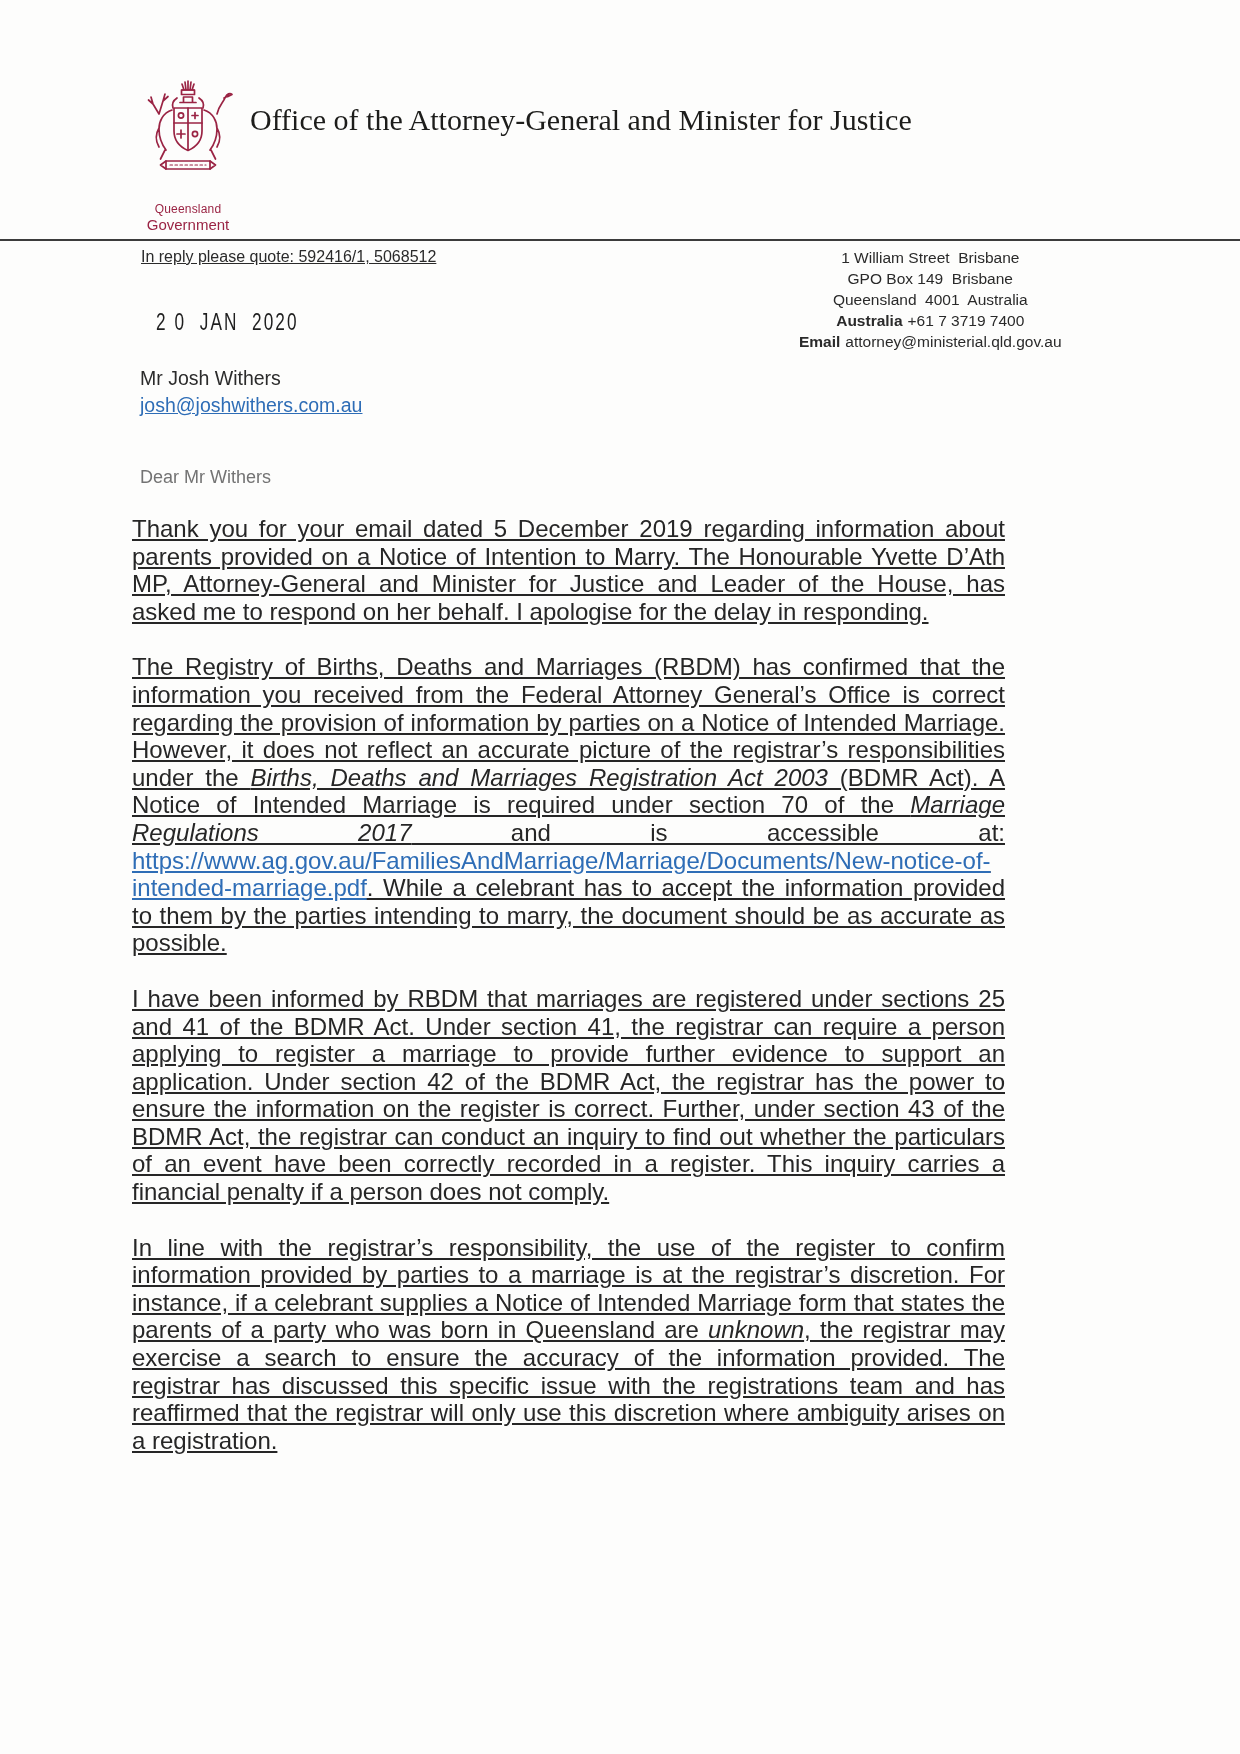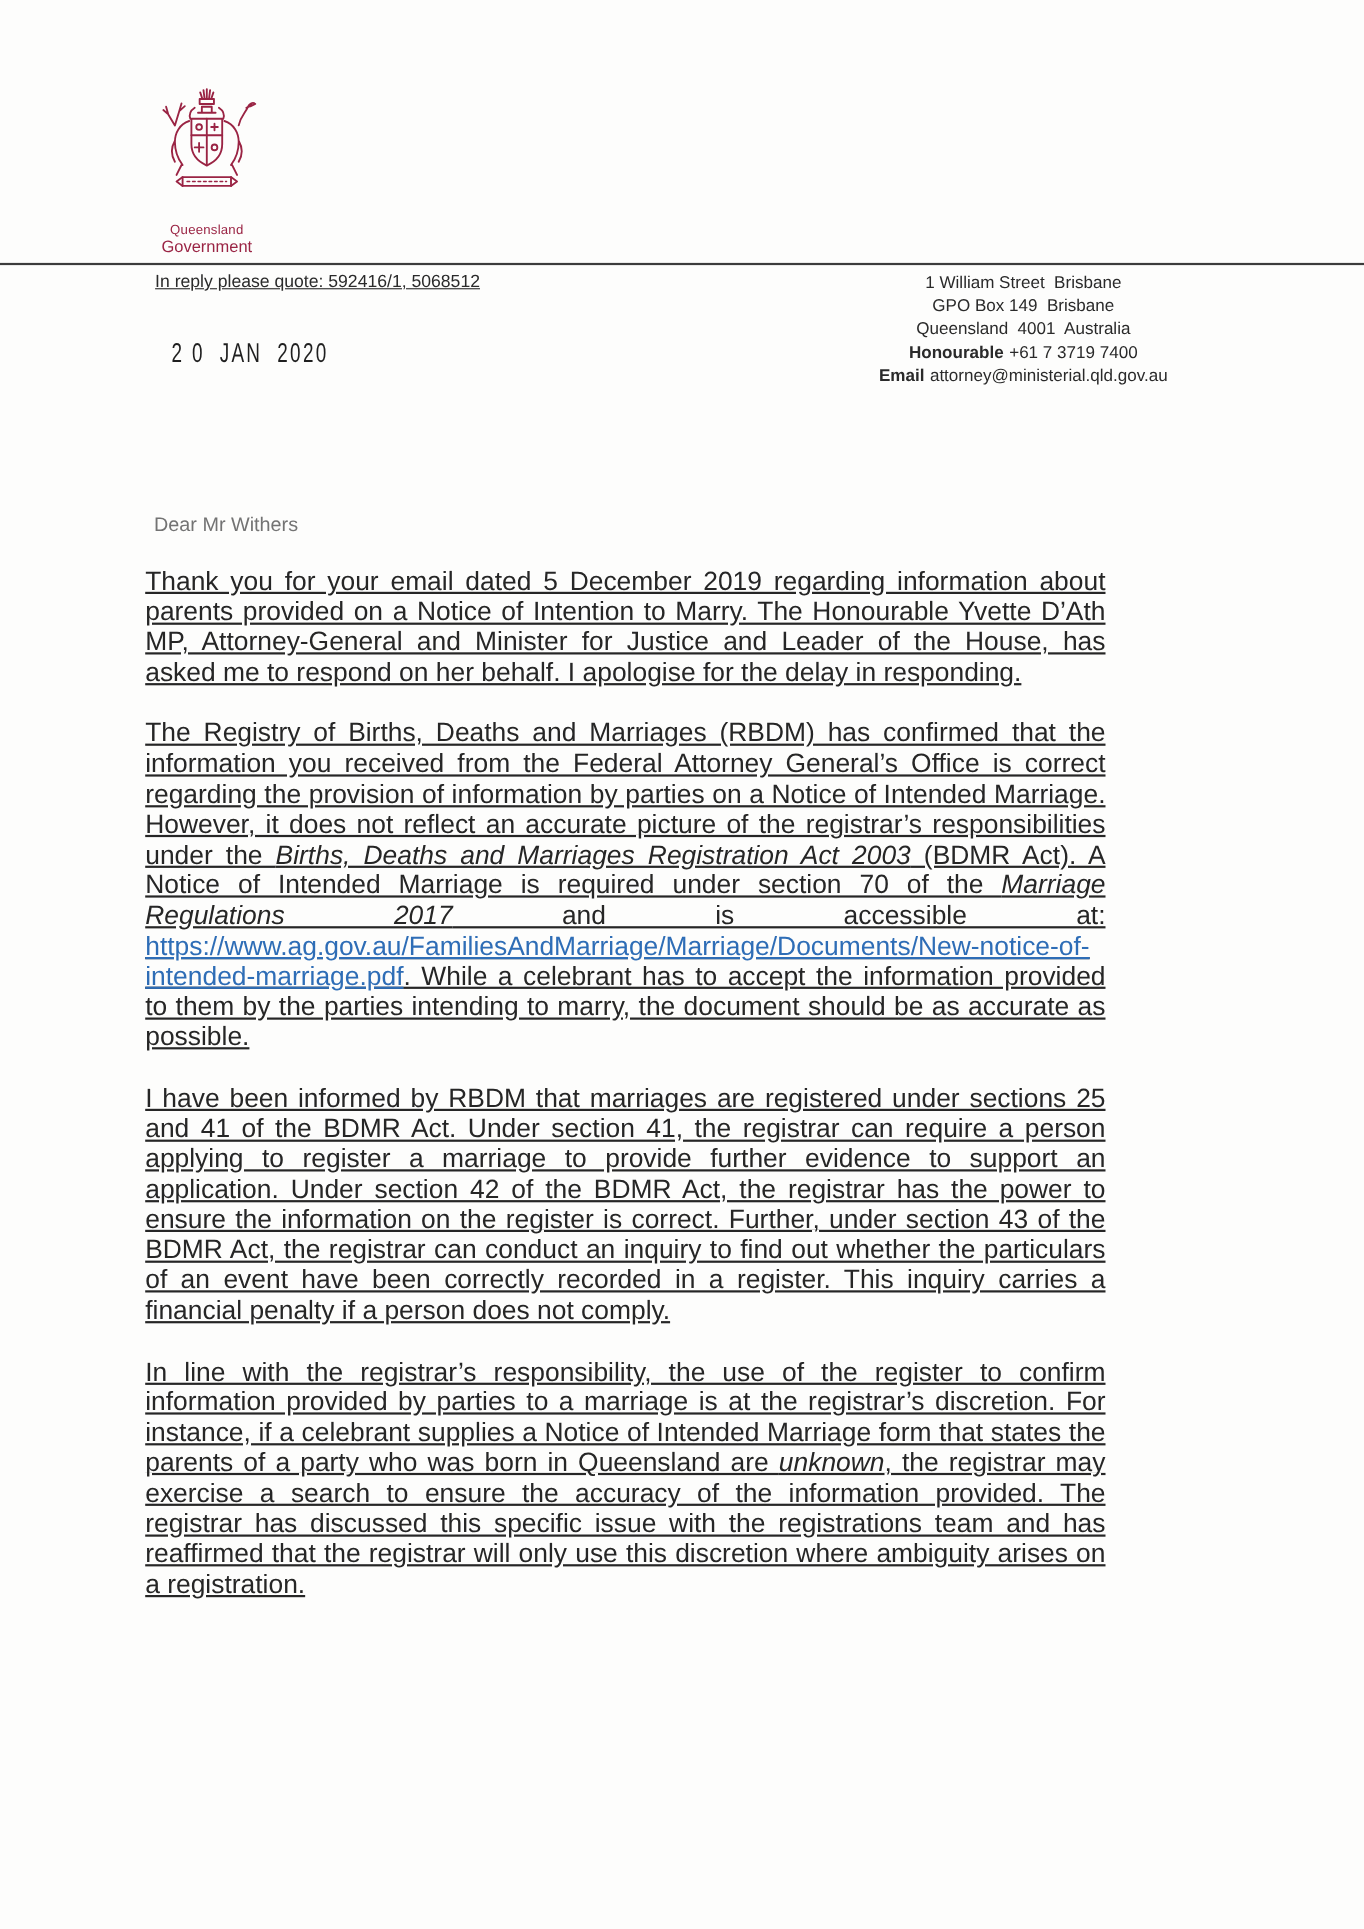--- a/index.html
+++ b/index.html
@@ -77,37 +77,42 @@
         <path d="M68 34 c9 3 13 11 13 19 c0 9 -2.5 15 -7 21 M81 52 c3.5 6 3.5 13 0 19 M75 74 l4.5 9 M81 38 c2 -9 6 -11 8.5 -17 c1.2 -3 4.5 -4.5 6.5 -2.5 M88 22 l5 -2.5 M96 18.5 l-4 2"></path>
 
         <rect x="30" y="85" width="44" height="8"></rect>
         <path d="M30 85 l-5.5 4 l5.5 4 M74 85 l5.5 4 l-5.5 4"></path>
         <path d="M34 89 h36" stroke-width="1.2" stroke-dasharray="2.5 2.5"></path>
       </svg>
       <div class="crest-line1" style="color:#9a2444">Queensland</div>
       <div class="crest-line2" style="color:#9a2444">Government</div>
     </div>
     <div class="office-title">
+      <div>Office of the Attorney-General and Minister for Justice</div>
     </div>
   </div>
 
   <div class="rule"></div>
 
   <div class="ref">In reply please quote: 592416/1, 5068512</div>
 
   <div class="contact">
     <div class="contact-line"><span class="contact-label"></span><span>1 William Street  Brisbane</span></div>
     <div class="contact-line"><span class="contact-label"></span><span>GPO Box 149  Brisbane</span></div>
     <div class="contact-line"><span class="contact-label"></span><span>Queensland  4001  Australia</span></div>
-    <div class="contact-line"><span class="contact-label">Honourable</span><span>+61 7 3719 7400</span></div>
+    <div class="contact-line"><span class="contact-label">Australia</span><span>+61 7 3719 7400</span></div>
     <div class="contact-line"><span class="contact-label">Email</span><span>attorney@ministerial.qld.gov.au</span></div>
   </div>
 
   <div class="date-stamp">2 0  JAN  2020</div>
 
+  <div class="recipient">
+    <div>Mr Josh Withers</div>
+    <a class="link" href="#">josh@joshwithers.com.au</a>
+  </div>
 
   <div class="salutation">Dear Mr Withers</div>
 
   <div class="body-text">
     <p><span>Thank you for your email dated 5 December 2019 regarding information about parents provided on a Notice of Intention to Marry. The Honourable Yvette D’Ath MP, Attorney-General and Minister for Justice and Leader of the House, has asked me to respond on her behalf. I apologise for the delay in responding.</span></p>
     <p><span>The Registry of Births, Deaths and Marriages (RBDM) has confirmed that the information you received from the Federal Attorney General’s Office is correct regarding the provision of information by parties on a Notice of Intended Marriage. However, it does not reflect an accurate picture of the registrar’s responsibilities under the </span><span class="em">Births, Deaths and Marriages Registration Act 2003</span><span> (BDMR Act). A Notice of Intended Marriage is required under section 70 of the </span><span class="em">Marriage Regulations 2017</span><span> and is accessible at: </span><a href="#" class="link">https://www.ag.gov.au/FamiliesAndMarriage/Marriage/Documents/New-notice-of-intended-marriage.pdf</a><span>. While a celebrant has to accept the information provided to them by the parties intending to marry, the document should be as accurate as possible.</span></p>
     <p><span>I have been informed by RBDM that marriages are registered under sections 25 and 41 of the BDMR Act. Under section 41, the registrar can require a person applying to register a marriage to provide further evidence to support an application. Under section 42 of the BDMR Act, the registrar has the power to ensure the information on the register is correct. Further, under section 43 of the BDMR Act, the registrar can conduct an inquiry to find out whether the particulars of an event have been correctly recorded in a register. This inquiry carries a financial penalty if a person does not comply.</span></p>
     <p><span>In line with the registrar’s responsibility, the use of the register to confirm information provided by parties to a marriage is at the registrar’s discretion. For instance, if a celebrant supplies a Notice of Intended Marriage form that states the parents of a party who was born in Queensland are </span><span class="em">unknown</span><span>, the registrar may exercise a search to ensure the accuracy of the information provided. The registrar has discussed this specific issue with the registrations team and has reaffirmed that the registrar will only use this discretion where ambiguity arises on a registration.</span></p>
   </div>
 

